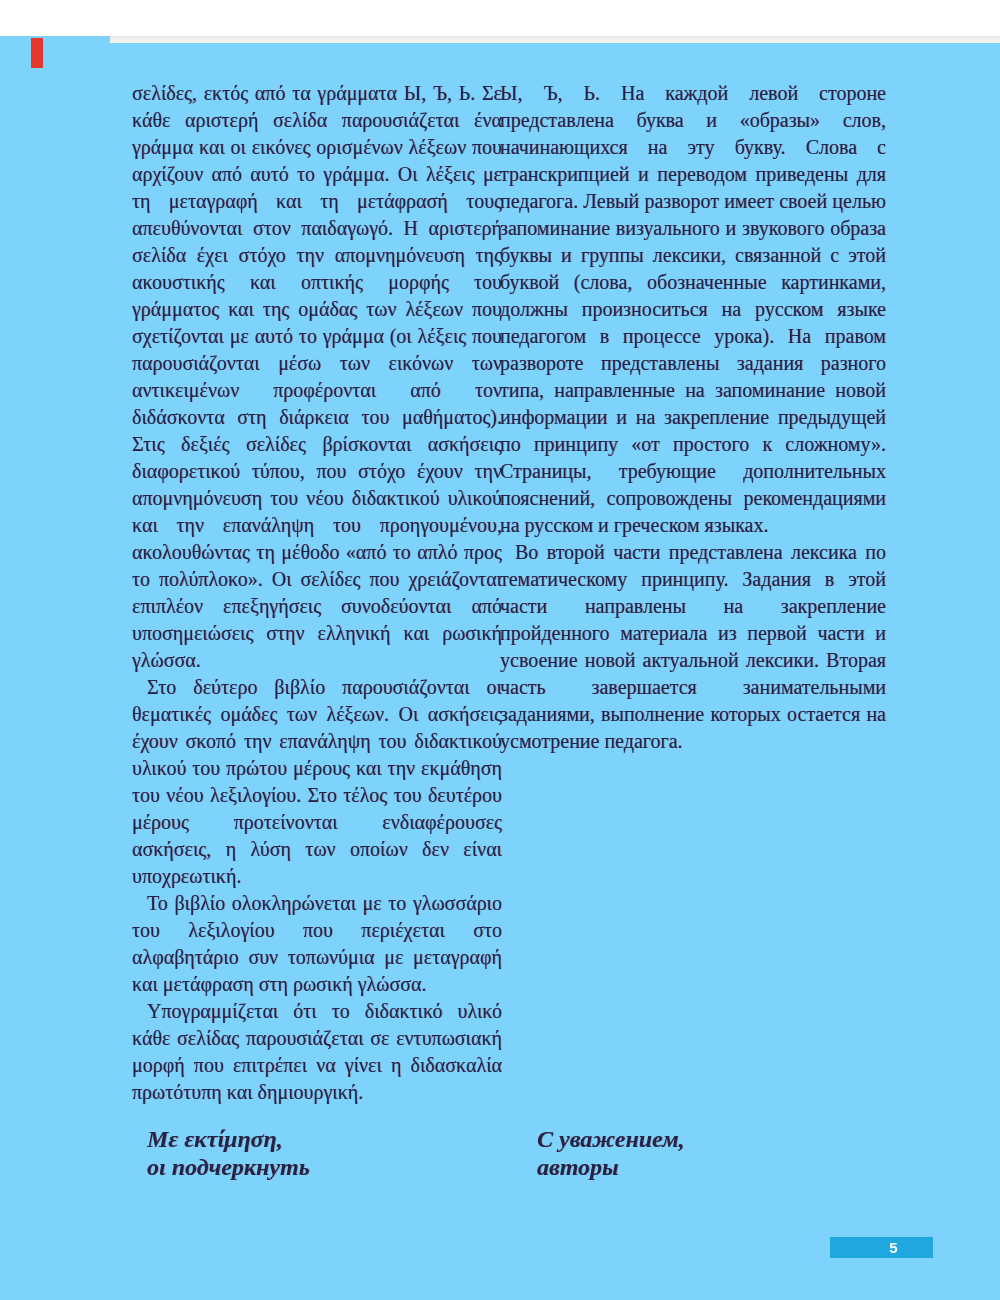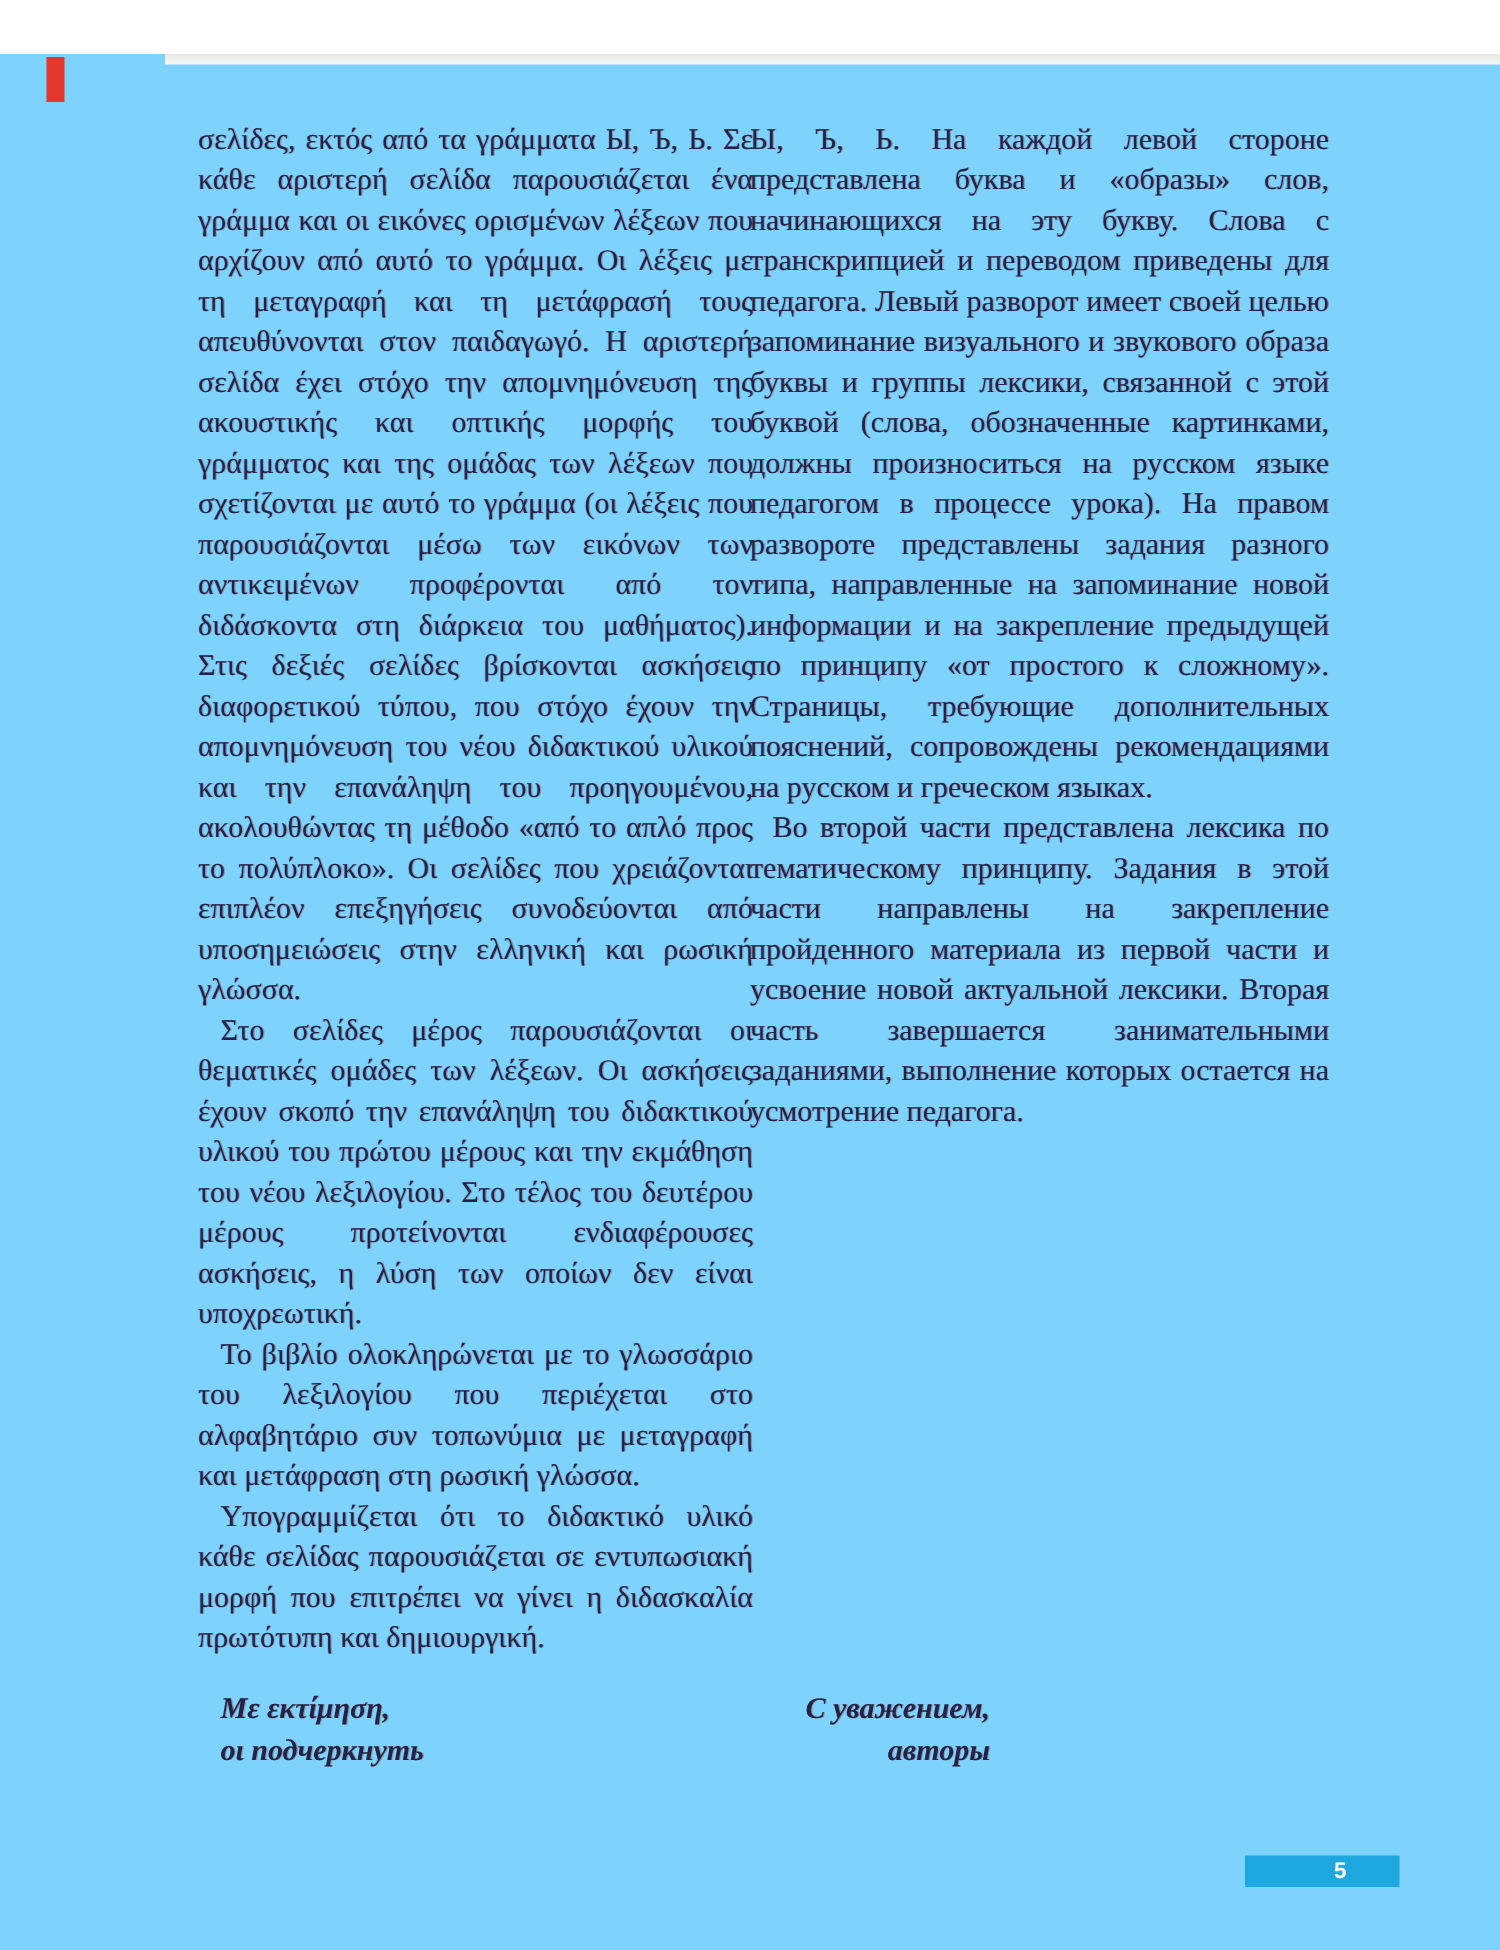--- a/index.html
+++ b/index.html
@@ -41,29 +41,29 @@
     text-shadow: 0.8px 0 0 rgba(176, 42, 20, 0.35), -0.5px 0 0 rgba(30, 70, 170, 0.25);
   }
   .col-left  { left: 132px; width: 370px; }
   .col-right { left: 500px; width: 386px; }
   .para { margin: 0; }
   .para + .para { text-indent: 15px; }
   .para b { font-weight: normal; }
   .signature {
     position: absolute;
     top: 1089px;
-    font-size: 20px;
+    font-size: 24px;
     line-height: 28px;
     font-weight: bold;
     font-style: italic;
     color: #232347;
     text-shadow: 0.8px 0 0 rgba(176, 42, 20, 0.35);
   }
   .sig-left  { left: 147px; }
-  .sig-right { left: 537px; text-align: right; }
+  .sig-right { left: 537px; }
   .page-number-bar {
     position: absolute;
     left: 830px;
     top: 1201px;
     width: 103px;
     height: 21px;
     display: flex;
     align-items: center;
     justify-content: center;
   }
@@ -79,21 +79,21 @@
 <body>
 
 <div class="page">
 
   <div class="scan-edge"></div>
 
   <div class="corner-mark" style="background: rgb(229, 55, 43);"></div>
 
   <div class="col col-left" lang="el">
     <p class="para"><b></b><span>σελίδες, εκτός από τα γράμματα Ы, Ъ, Ь. Σε κάθε αριστερή σελίδα παρουσιάζεται ένα γράμμα και οι εικόνες ορισμένων λέξεων που αρχίζουν από αυτό το γράμμα. Οι λέξεις με τη μεταγραφή και τη μετάφρασή τους απευθύνονται στον παιδαγωγό. Η αριστερή σελίδα έχει στόχο την απομνημόνευση της ακουστικής και οπτικής μορφής του γράμματος και της ομάδας των λέξεων που σχετίζονται με αυτό το γράμμα (οι λέξεις που παρουσιάζονται μέσω των εικόνων των αντικειμένων προφέρονται από τον διδάσκοντα στη διάρκεια του μαθήματος). Στις δεξιές σελίδες βρίσκονται ασκήσεις διαφορετικού τύπου, που στόχο έχουν την απομνημόνευση του νέου διδακτικού υλικού και την επανάληψη του προηγουμένου, ακολουθώντας τη μέθοδο «από το απλό προς το πολύπλοκο». Οι σελίδες που χρειάζονται επιπλέον επεξηγήσεις συνοδεύονται από υποσημειώσεις στην ελληνική και ρωσική γλώσσα.</span></p>
-    <p class="para"><b>Στο σελίδες μέρος</b><span> παρουσιάζονται οι θεματικές ομάδες των λέξεων. Οι ασκήσεις έχουν σκοπό την επανάληψη του διδακτικού υλικού του πρώτου μέρους και την εκμάθηση του νέου λεξιλογίου. Στο τέλος του δευτέρου μέρους προτείνονται ενδιαφέρουσες ασκήσεις, η λύση των οποίων δεν είναι υποχρεωτική.</span></p>
+    <p class="para"><b>Στο δεύτερο βιβλίο</b><span> παρουσιάζονται οι θεματικές ομάδες των λέξεων. Οι ασκήσεις έχουν σκοπό την επανάληψη του διδακτικού υλικού του πρώτου μέρους και την εκμάθηση του νέου λεξιλογίου. Στο τέλος του δευτέρου μέρους προτείνονται ενδιαφέρουσες ασκήσεις, η λύση των οποίων δεν είναι υποχρεωτική.</span></p>
     <p class="para"><b>Το βιβλίο ολοκληρώνεται</b><span> με το γλωσσάριο του λεξιλογίου που περιέχεται στο αλφαβητάριο συν τοπωνύμια με μεταγραφή και μετάφραση στη ρωσική γλώσσα.</span></p>
     <p class="para"><b></b><span>Υπογραμμίζεται ότι το διδακτικό υλικό κάθε σελίδας παρουσιάζεται σε εντυπωσιακή μορφή που επιτρέπει να γίνει η διδασκαλία πρωτότυπη και δημιουργική.</span></p>
   </div>
 
   <div class="col col-right" lang="ru">
     <p class="para"><b></b><span>Ы, Ъ, Ь. На каждой левой стороне представлена буква и «образы» слов, начинающихся на эту букву. Слова с транскрипцией и переводом приведены для педагога. Левый разворот имеет своей целью запоминание визуального и звукового образа буквы и группы лексики, связанной с этой буквой (слова, обозначенные картинками, должны произноситься на русском языке педагогом в процессе урока). На правом развороте представлены задания разного типа, направленные на запоминание новой информации и на закрепление предыдущей по принципу «от простого к сложному». Страницы, требующие дополнительных пояснений, сопровождены рекомендациями на русском и греческом языках.</span></p>
     <p class="para"><b>Во второй части</b><span> представлена лексика по тематическому принципу. Задания в этой части направлены на закрепление пройденного материала из первой части и усвоение новой актуальной лексики. Вторая часть завершается занимательными заданиями, выполнение которых остается на усмотрение педагога.</span></p>
   </div>
 
   <div class="signature sig-left" lang="el">

